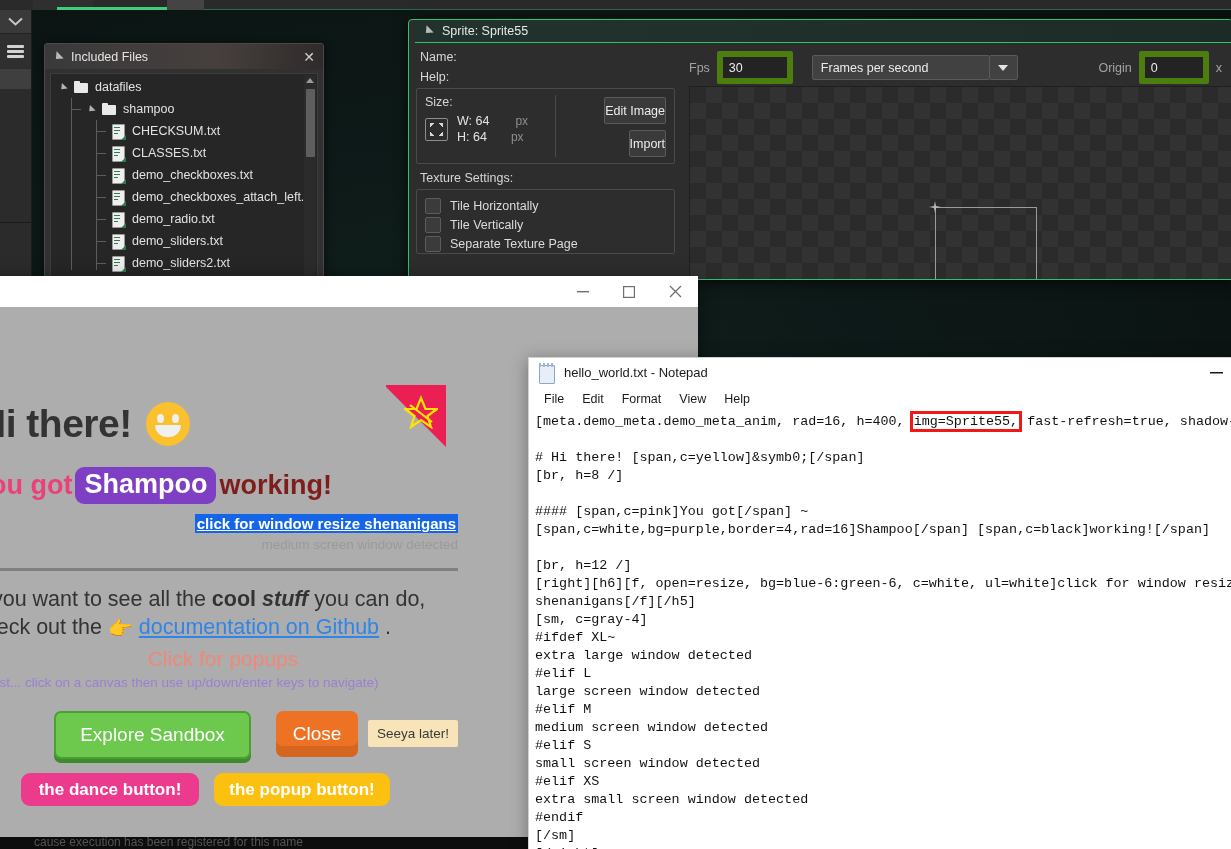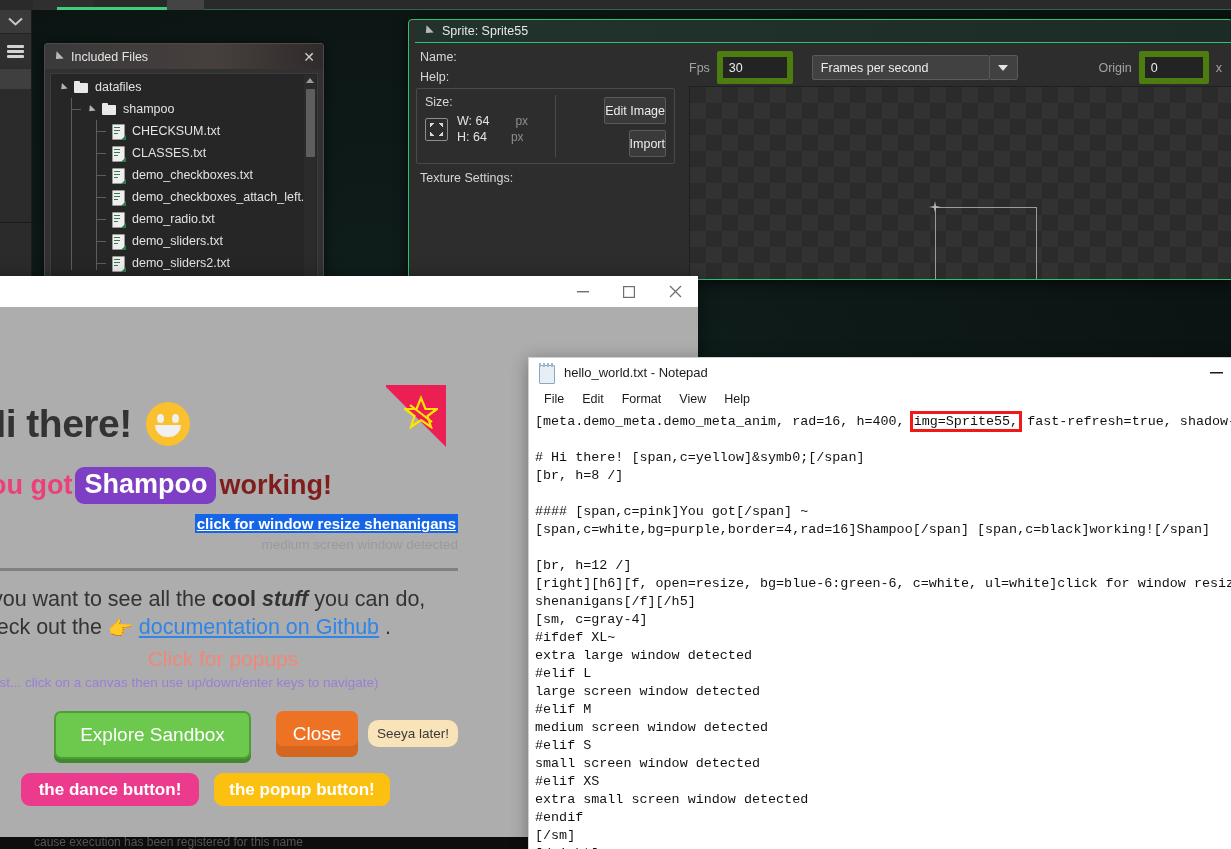--- a/index.html
+++ b/index.html
@@ -131,21 +131,21 @@
   #p2{position:absolute;left:-14px;top:308px;font-size:21.5px;color:#333333;display:flex;align-items:center;gap:6px;}
   #pointer{font-size:20px;}
   #gh-link{color:#2f85e8;}
   #popupline{position:absolute;left:0;right:240px;top:340px;text-align:center;color:#f08878;font-size:21px;}
   #pssst{position:absolute;left:-14px;top:368px;color:#9b7fd4;font-size:13.5px;}
   .bigbtn{position:absolute;display:flex;align-items:center;justify-content:center;cursor:pointer;}
   #btn-sandbox{left:66px;top:404px;width:193px;height:44px;background:#6cc94e;border:2px solid #4e9e36;
      border-radius:7px;box-shadow:0 4px 0 #3f8a2c;color:#ffffff;font-size:19px;}
   #btn-close{left:288px;top:404px;width:82px;height:46px;background:#ee7224;border-radius:7px;
      box-shadow:inset 0 -11px 0 rgba(0,0,0,.10);color:#ffffff;font-size:19px;}
-  #tooltip-seeya{left:380px;top:413px;height:27px;background:#f9e3b8;color:#3a3a3a;font-size:13.5px;padding:0 9px;border-radius:10px;}
+  #tooltip-seeya{left:380px;top:413px;height:27px;background:#f9e3b8;color:#3a3a3a;font-size:13.5px;padding:0 9px;border-radius:2px;}
   #btn-dance{left:33px;top:466px;width:178px;height:33px;background:#ec3b8c;border-radius:9px;color:#ffffff;font-size:17px;font-weight:700;}
   #btn-popup{left:226px;top:466px;width:176px;height:33px;background:#fcc011;border-radius:9px;color:#ffffff;font-size:17px;font-weight:700;}
   #demo-footer{position:absolute;left:0;right:0;bottom:0;height:12px;background:#0d0d0d;overflow:hidden;}
   #demo-footer span{display:block;color:#555;font-size:12px;white-space:nowrap;padding-left:46px;margin-top:-2px;}
 
   
   #notepad{position:absolute;left:528px;top:357px;width:710px;height:492px;background:#ffffff;
      border:1px solid #d0d0d0;box-shadow:0 3px 16px rgba(0,0,0,.35);overflow:hidden;}
   #np-title{height:29px;display:flex;align-items:center;padding-left:9px;background:#ffffff;}
   #np-icon{width:17px;height:19px;position:relative;flex:none;margin-right:9px;}
@@ -330,20 +330,34 @@
           </div>
         </div>
       </div>
       <div style="width:1px;align-self:stretch;background:#4a4a4a;"></div>
       <div style="flex:1;display:flex;flex-direction:column;gap:6px;padding-top:2px;align-items:flex-end;">
         <div class="btn">Edit Image</div>
         <div class="btn">Import</div>
       </div>
     </div>
     <div class="lbl" style="margin-top:7px;">Texture Settings:</div>
+    <div class="group" style="padding:6px 8px 0;">
+      <div class="chkrow">
+        <span class="chk"></span>
+        <span>Tile Horizontally</span>
+      </div>
+      <div class="chkrow">
+        <span class="chk"></span>
+        <span>Tile Vertically</span>
+      </div>
+      <div class="chkrow">
+        <span class="chk"></span>
+        <span>Separate Texture Page</span>
+      </div>
+    </div>
   </div>
 
   <div id="sprite-right">
     <div id="sprite-toolbar">
       <span class="tb-lbl">Fps</span>
       <span class="tb-input">30</span>
       <span style="display:flex;margin-left:12px;">
         <span class="tb-combo">Frames per second</span>
         <span class="tb-combo-btn">
             <span class="caret"></span>

